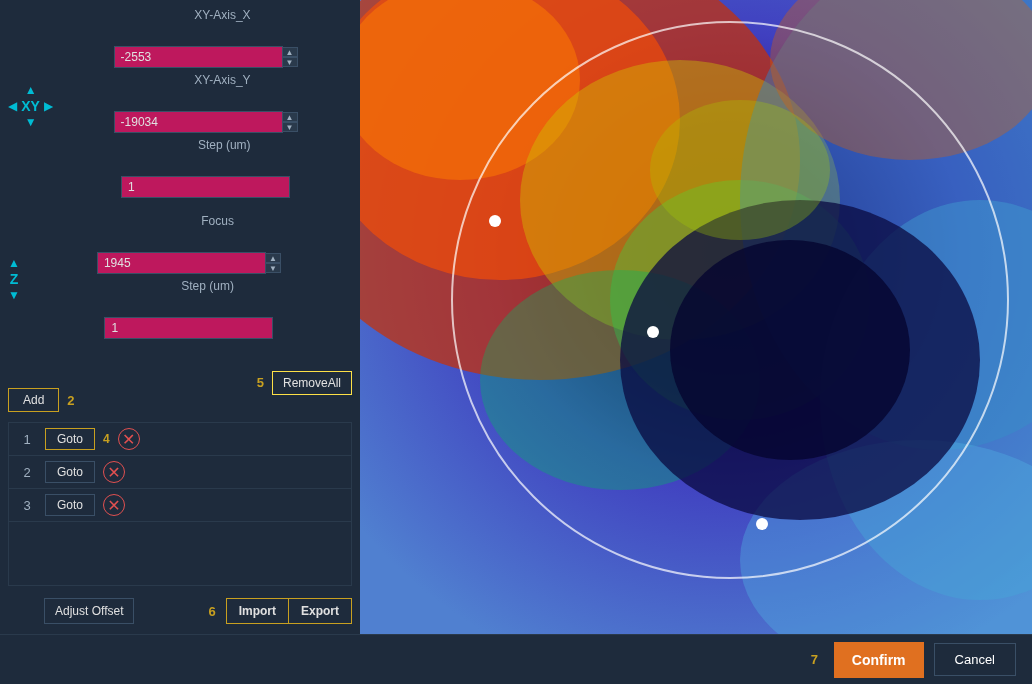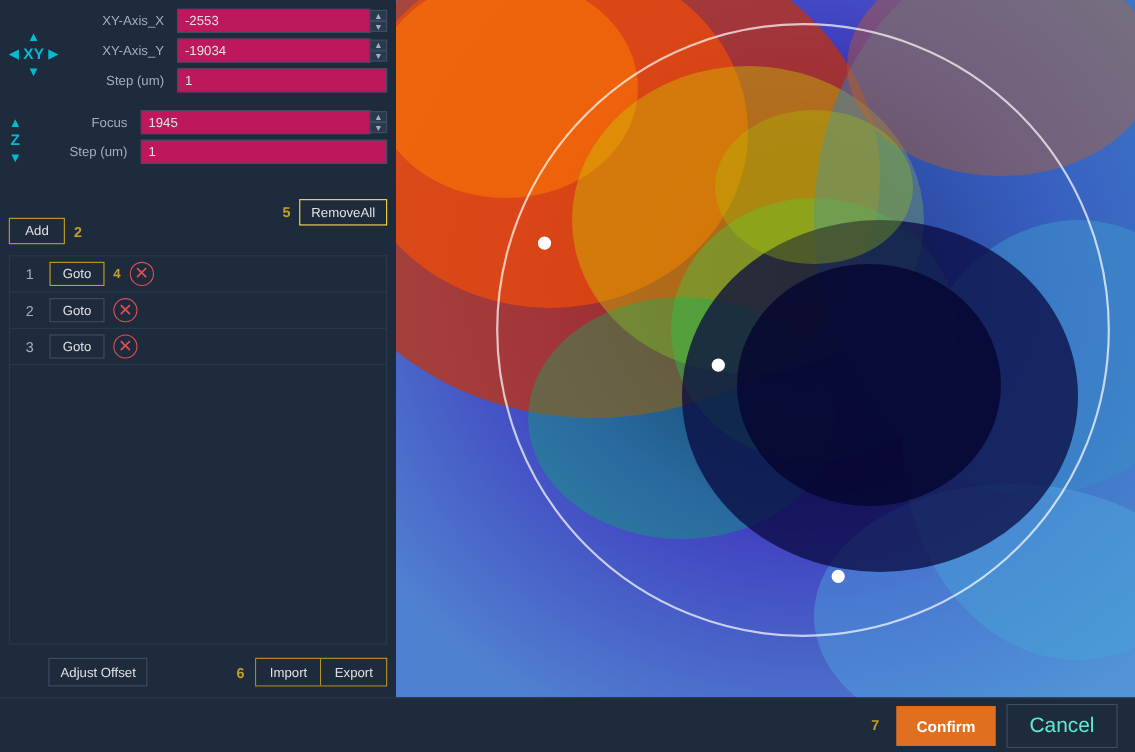--- a/index.html
+++ b/index.html
@@ -83,21 +83,22 @@
     }
 
     .form-rows {
       flex: 1;
     }
 
     .form-row {
       display: flex;
       align-items: center;
       margin-bottom: 5px;
-      gap: 12px;
+      gap: 24px;
+      flex-direction: column;
     }
 
     .form-label {
       width: 90px;
       text-align: right;
       color: #a0b0c0;
       font-size: 12px;
       flex-shrink: 0;
     }
 
@@ -269,20 +270,21 @@
       border: 1px solid #c8a020;
     }
 
     .import-btn, .export-btn {
       background: #1e2b3c;
       border: none;
       color: #e0e0e0;
       padding: 5px 12px;
       cursor: pointer;
       font-size: 12px;
+      font-weight: bold;
     }
 
     .import-btn {
       border-right: 1px solid #c8a020;
     }
 
     .badge-6 {
       color: #c8a020;
       font-size: 13px;
       font-weight: bold;
@@ -330,24 +332,24 @@
       color: white;
       padding: 8px 16px;
       cursor: pointer;
       font-size: 14px;
       font-weight: bold;
     }
 
     .cancel-btn {
       background: #1e2b3c;
       border: 1px solid #3a4f66;
-      color: #5eead4;
+      color: #ffffff;
       padding: 8px 20px;
       cursor: pointer;
-      font-size: 19px;
+      font-size: 13px;
     }
   </style>
 </head>
 <body>
 
 <div class="main-container">
 
   <div class="left-panel">
     <div class="controls-section">
 

